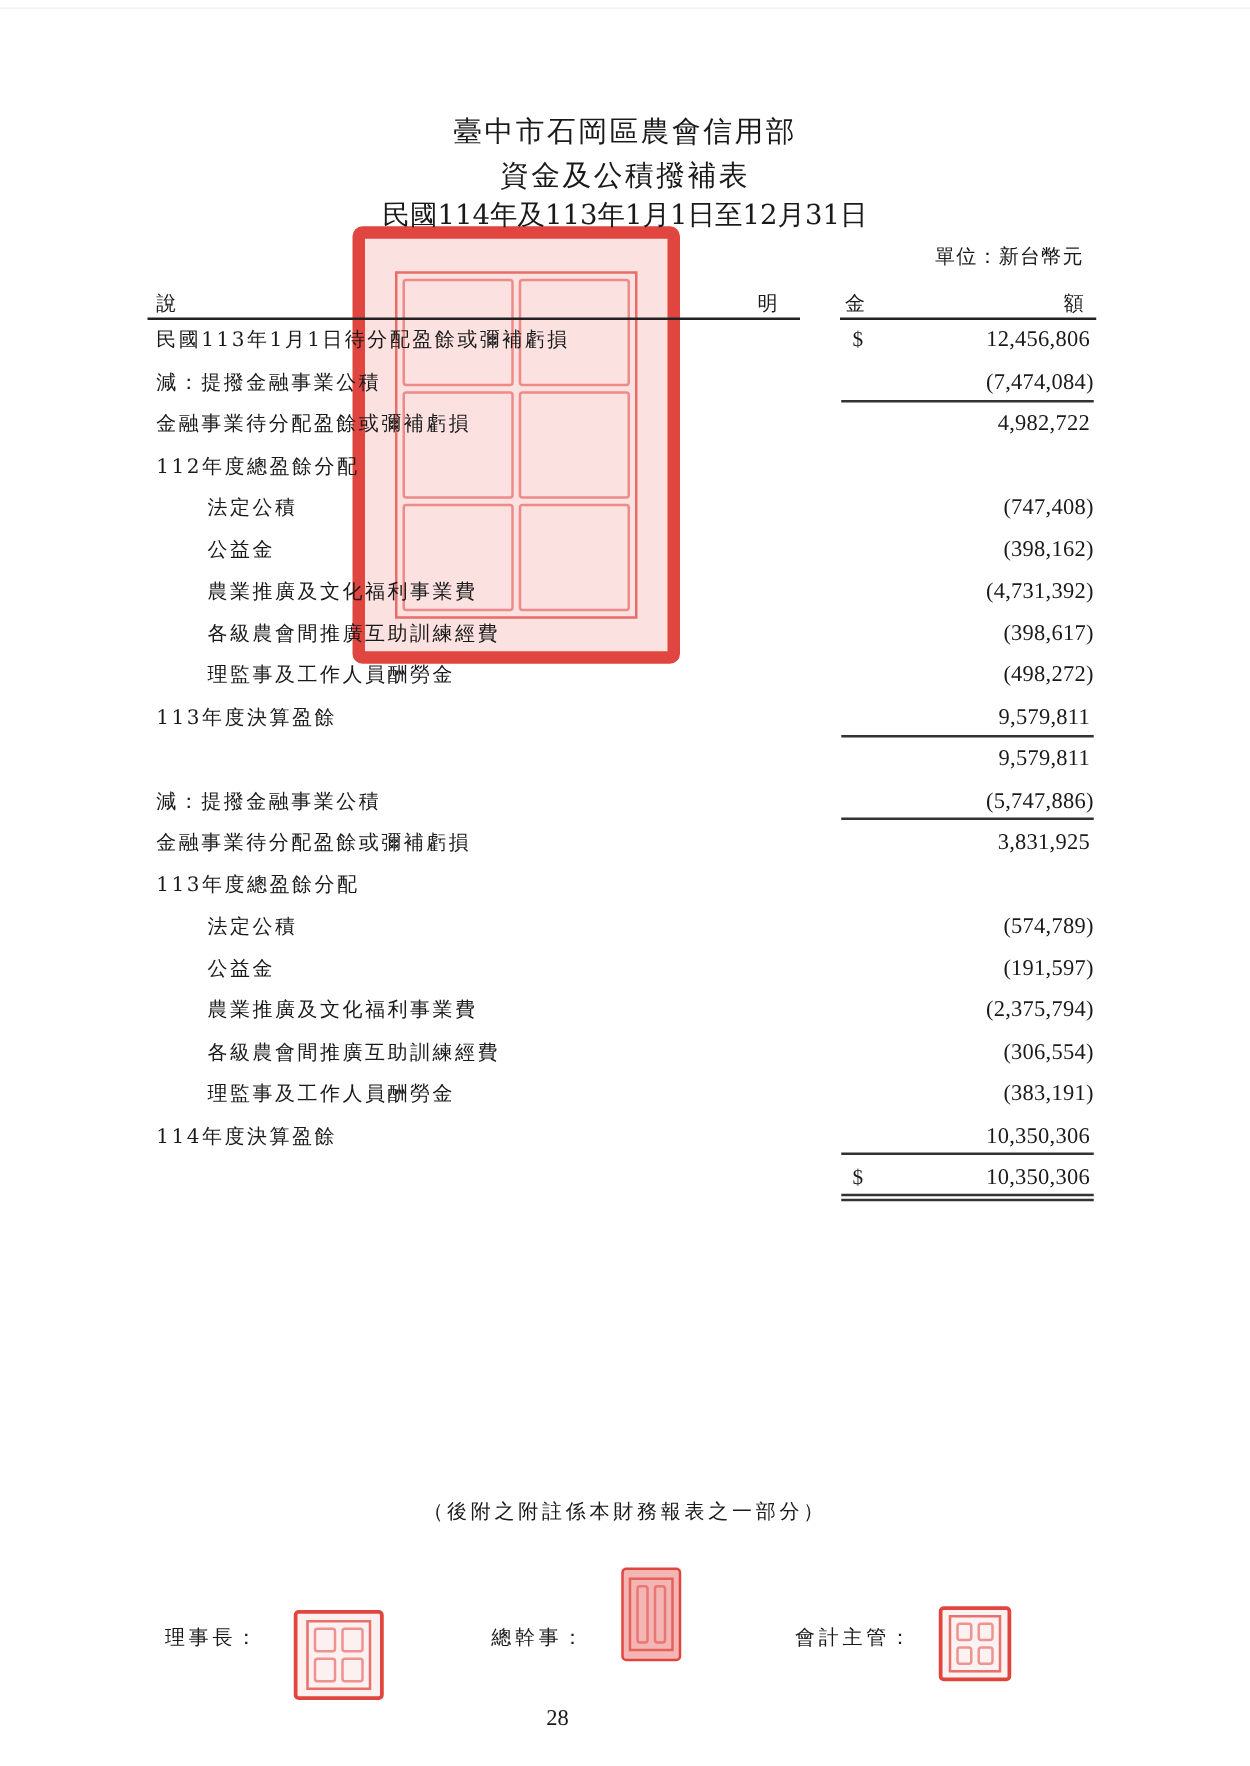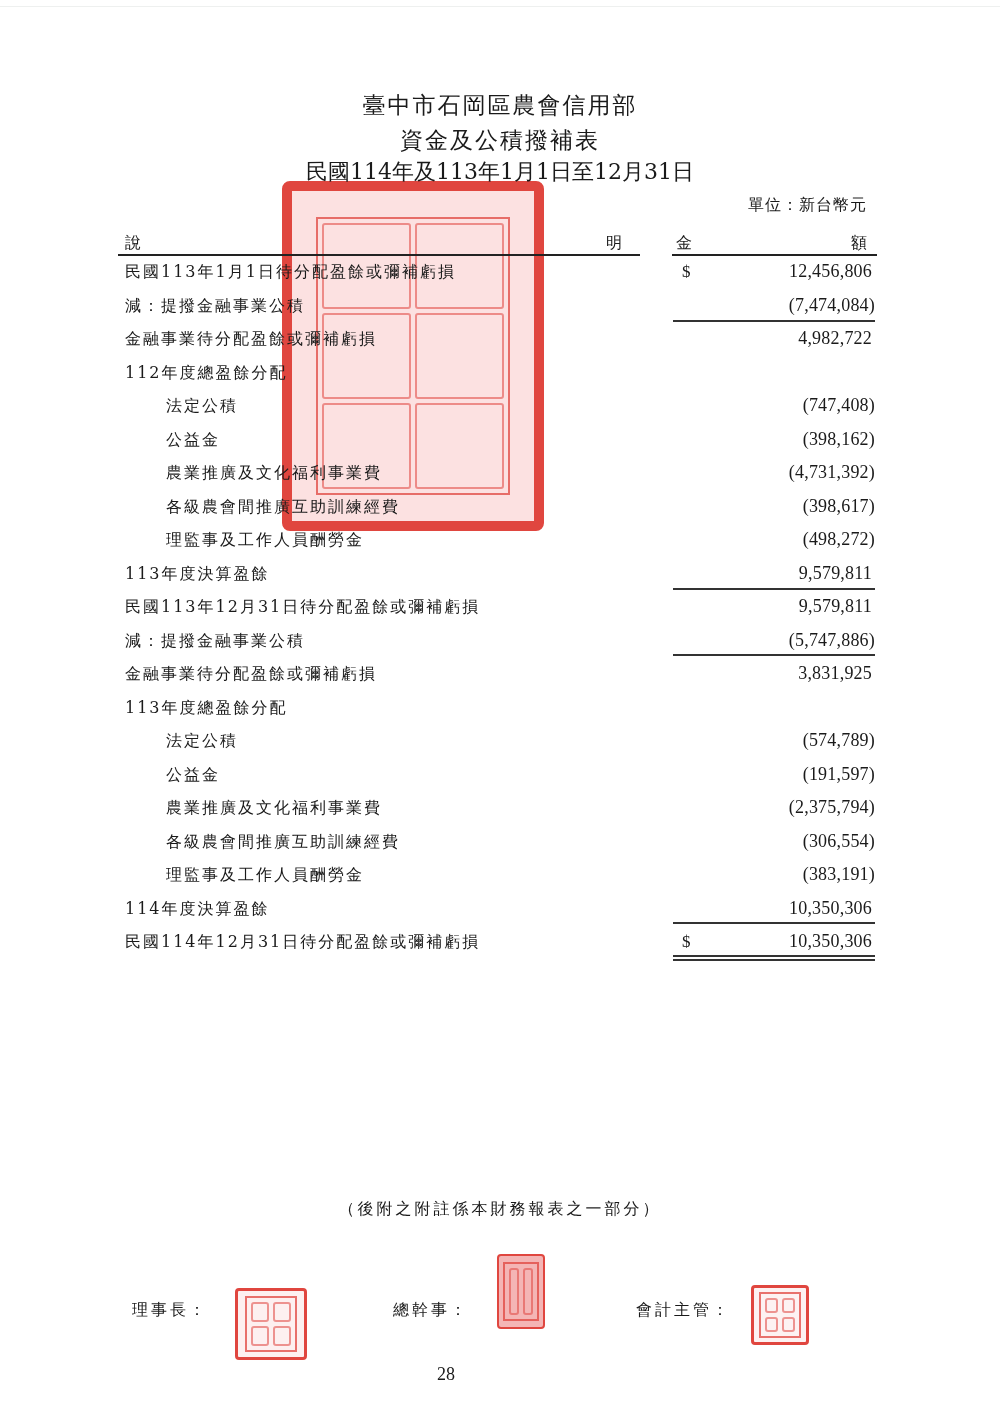--- a/index.html
+++ b/index.html
@@ -124,21 +124,20 @@
       <span class="desc">理監事及工作人員酬勞金</span>
       <span class="dollar"></span>
       <span class="amt neg">(498,272)</span>
     </div>
     <div class="row" style="top: 559.5px;">
       <span class="desc">113年度決算盈餘</span>
       <span class="dollar"></span>
       <span class="amt">9,579,811</span>
     </div>
     <div class="row" style="top: 593px;">
-      <span class="desc">民國113年12月31日待分配盈餘或彌補虧損</span>
       <span class="dollar"></span>
       <span class="amt">9,579,811</span>
     </div>
     <div class="row" style="top: 626.5px;">
       <span class="desc">減：提撥金融事業公積</span>
       <span class="dollar"></span>
       <span class="amt neg">(5,747,886)</span>
     </div>
     <div class="row" style="top: 660px;">
       <span class="desc">金融事業待分配盈餘或彌補虧損</span>
@@ -174,21 +173,20 @@
       <span class="desc">理監事及工作人員酬勞金</span>
       <span class="dollar"></span>
       <span class="amt neg">(383,191)</span>
     </div>
     <div class="row" style="top: 894.5px;">
       <span class="desc">114年度決算盈餘</span>
       <span class="dollar"></span>
       <span class="amt">10,350,306</span>
     </div>
     <div class="row" style="top: 928px;">
-      <span class="desc">民國114年12月31日待分配盈餘或彌補虧損</span>
       <span class="dollar">$</span>
       <span class="amt">10,350,306</span>
     </div>
   </div>
 
 <div class="uline" style="left:673px; top:320px; width:202px;"></div>
 <div class="uline" style="left:673px; top:588px; width:202px;"></div>
 <div class="uline" style="left:673px; top:654px; width:202px;"></div>
 <div class="uline" style="left:673px; top:922px; width:202px;"></div>
 <div class="uline" style="left:673px; top:955px; width:202px;"></div>

